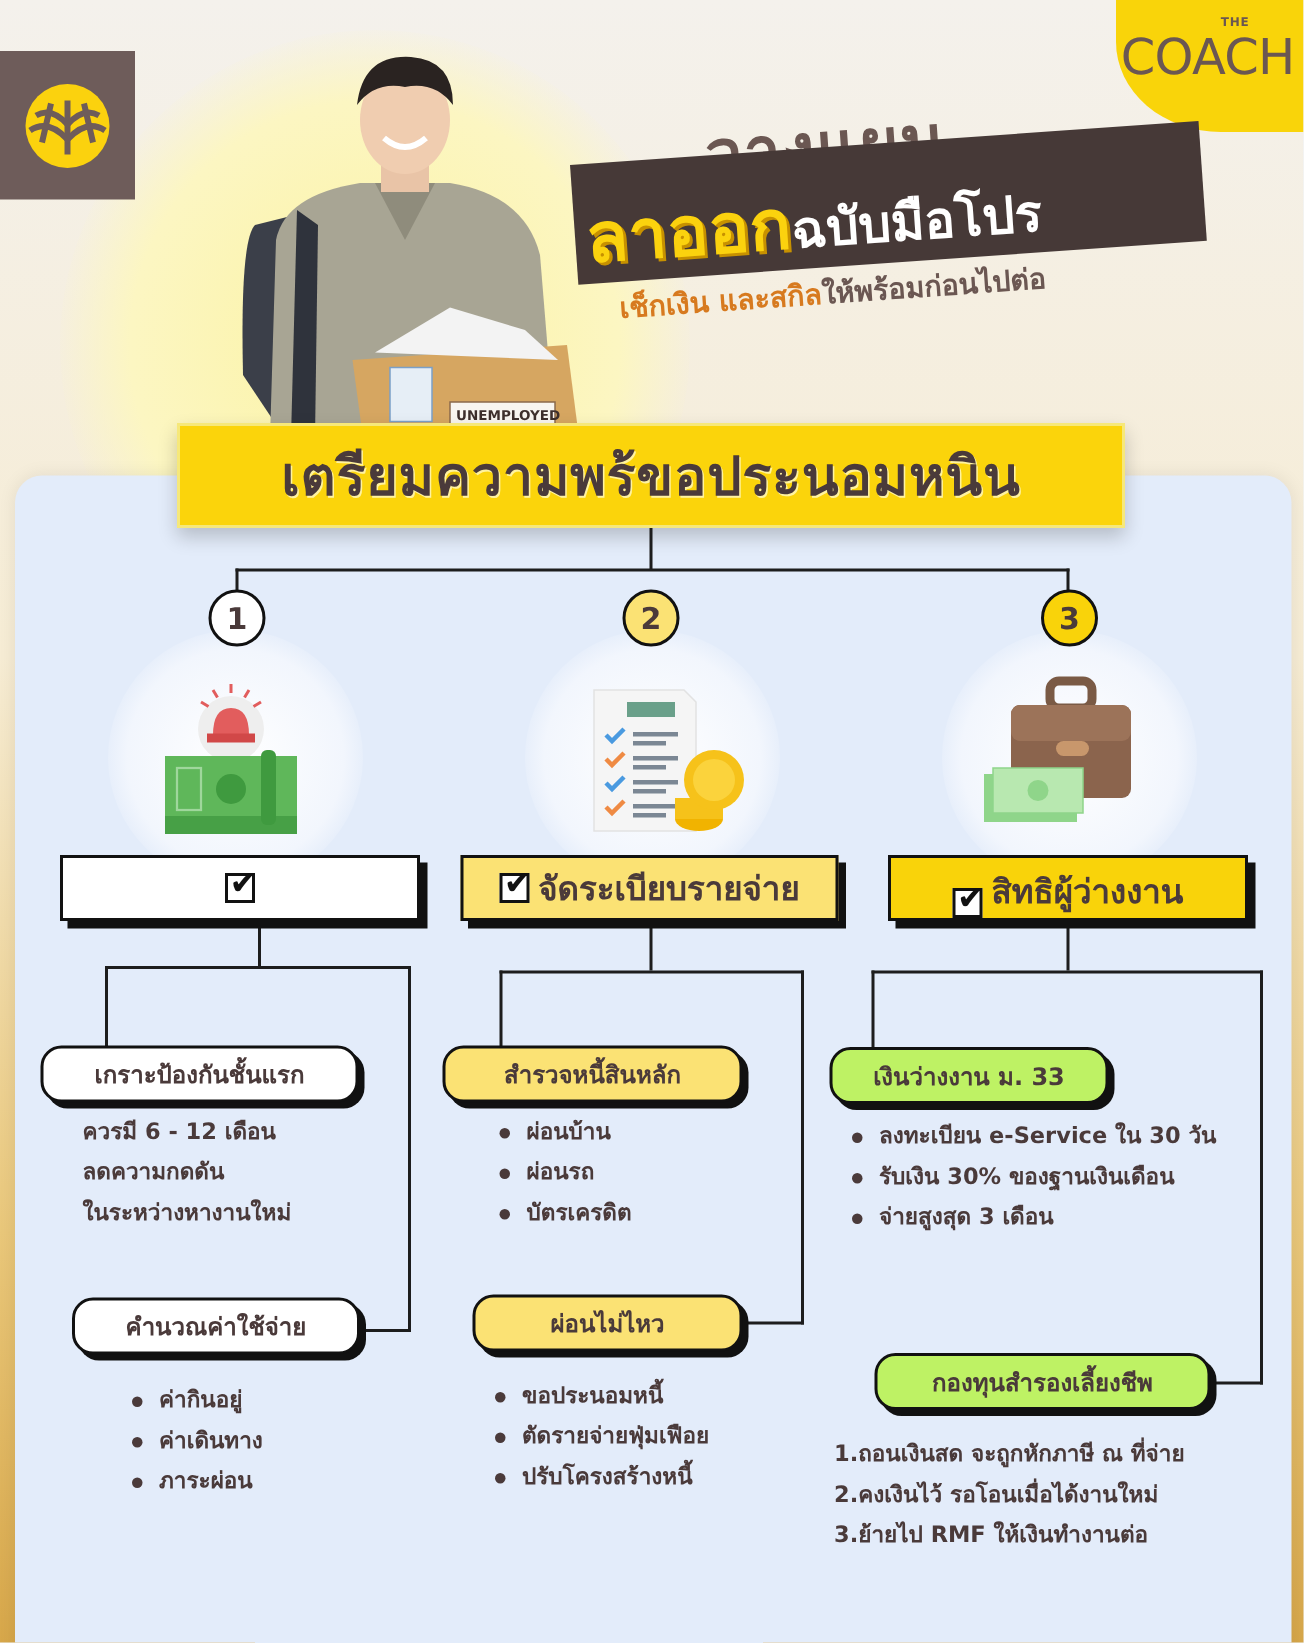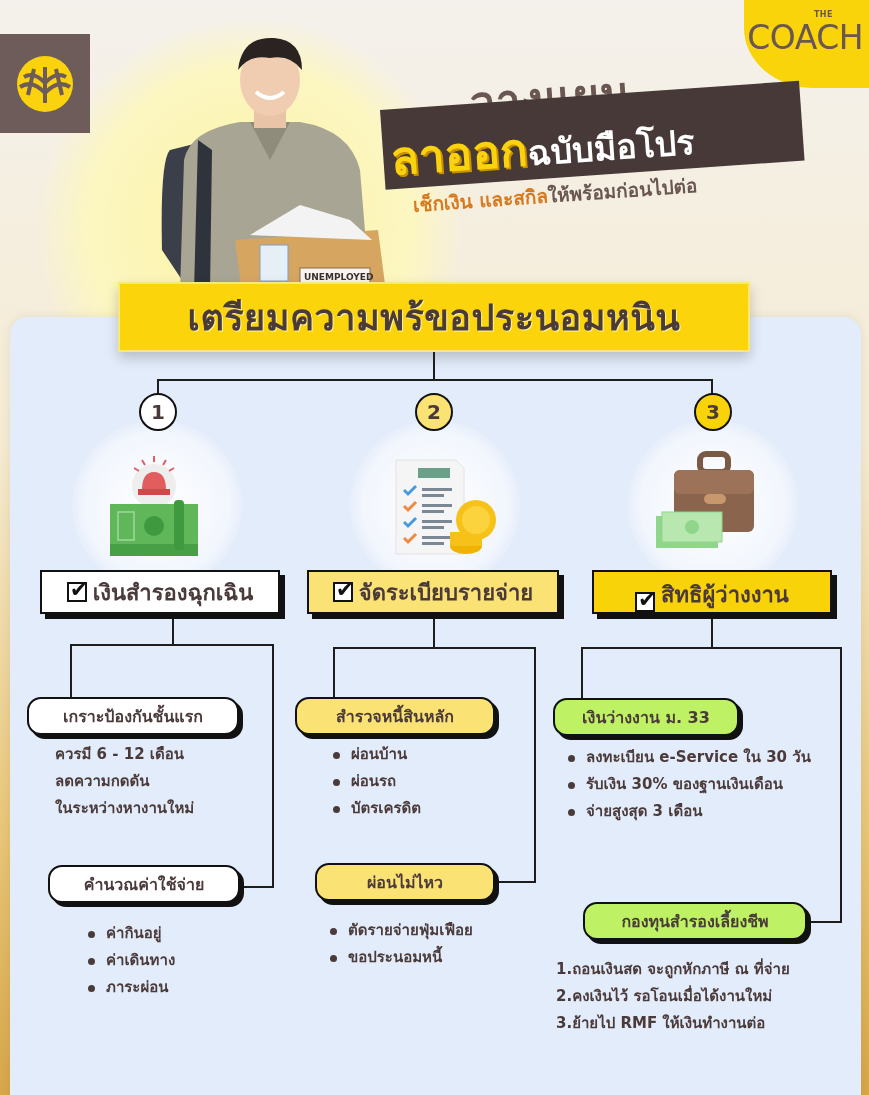--- a/index.html
+++ b/index.html
@@ -187,21 +187,20 @@
     <rect x="18" y="20" width="80" height="24" rx="6" fill="#9c7359"></rect>
     <rect x="48" y="44" width="22" height="10" rx="5" fill="#c8976c"></rect>
     <rect x="0" y="66" width="62" height="32" fill="#8fd58a"></rect>
     <rect x="6" y="62" width="60" height="30" fill="#b8e8b0" stroke="#8fd58a"></rect>
     <circle cx="36" cy="77" r="7" fill="#8fd58a"></circle>
   </svg>
 </div>
 
 <div class="abs cat c1" style="left:40px; top:570px; width:240px;">
   <span class="chk"></span>
-  <span>เงินสำรองฉุกเฉิน</span>
 </div>
 <div class="abs cat c2" style="left:307px; top:570px; width:252px;">
   <span class="chk"></span>
   <span>จัดระเบียบรายจ่าย</span>
 </div>
 <div class="abs cat c3" style="left:592px; top:570px; width:240px;align-items:flex-end;">
   <span class="chk"></span>
   <span>สิทธิผู้ว่างงาน</span>
 </div>
 
@@ -237,22 +236,23 @@
 </ul>
 
 <div class="abs pill p2" style="left:295px; top:697px; width:200px;">สำรวจหนี้สินหลัก</div>
 <ul class="abs blt" style="left:331px; top:741px;">
   <li>ผ่อนบ้าน</li>
   <li>ผ่อนรถ</li>
   <li>บัตรเครดิต</li>
 </ul>
 <div class="abs pill p2" style="left:315px; top:863px; width:180px;">ผ่อนไม่ไหว</div>
 <ul class="abs blt" style="left:328px; top:917px;">
+  <li>ขอประนอมหนี้</li>
   <li>ตัดรายจ่ายฟุ่มเฟือย</li>
-  <li>ขอประนอมหนี้</li>
+  <li>ปรับโครงสร้างหนี้</li>
 </ul>
 
 <div class="abs pill p3" style="left:553px; top:698px; width:186px;">เงินว่างงาน ม. 33</div>
 <ul class="abs blt" style="left:566px; top:744px;">
   <li>ลงทะเบียน e-Service ใน 30 วัน</li>
   <li>รับเงิน 30% ของฐานเงินเดือน</li>
   <li>จ่ายสูงสุด 3 เดือน</li>
 </ul>
 <div class="abs pill p3" style="left:583px; top:902px; width:224px;">กองทุนสำรองเลี้ยงชีพ</div>
 <ol class="abs num-list" style="left:556px; top:956px;">

